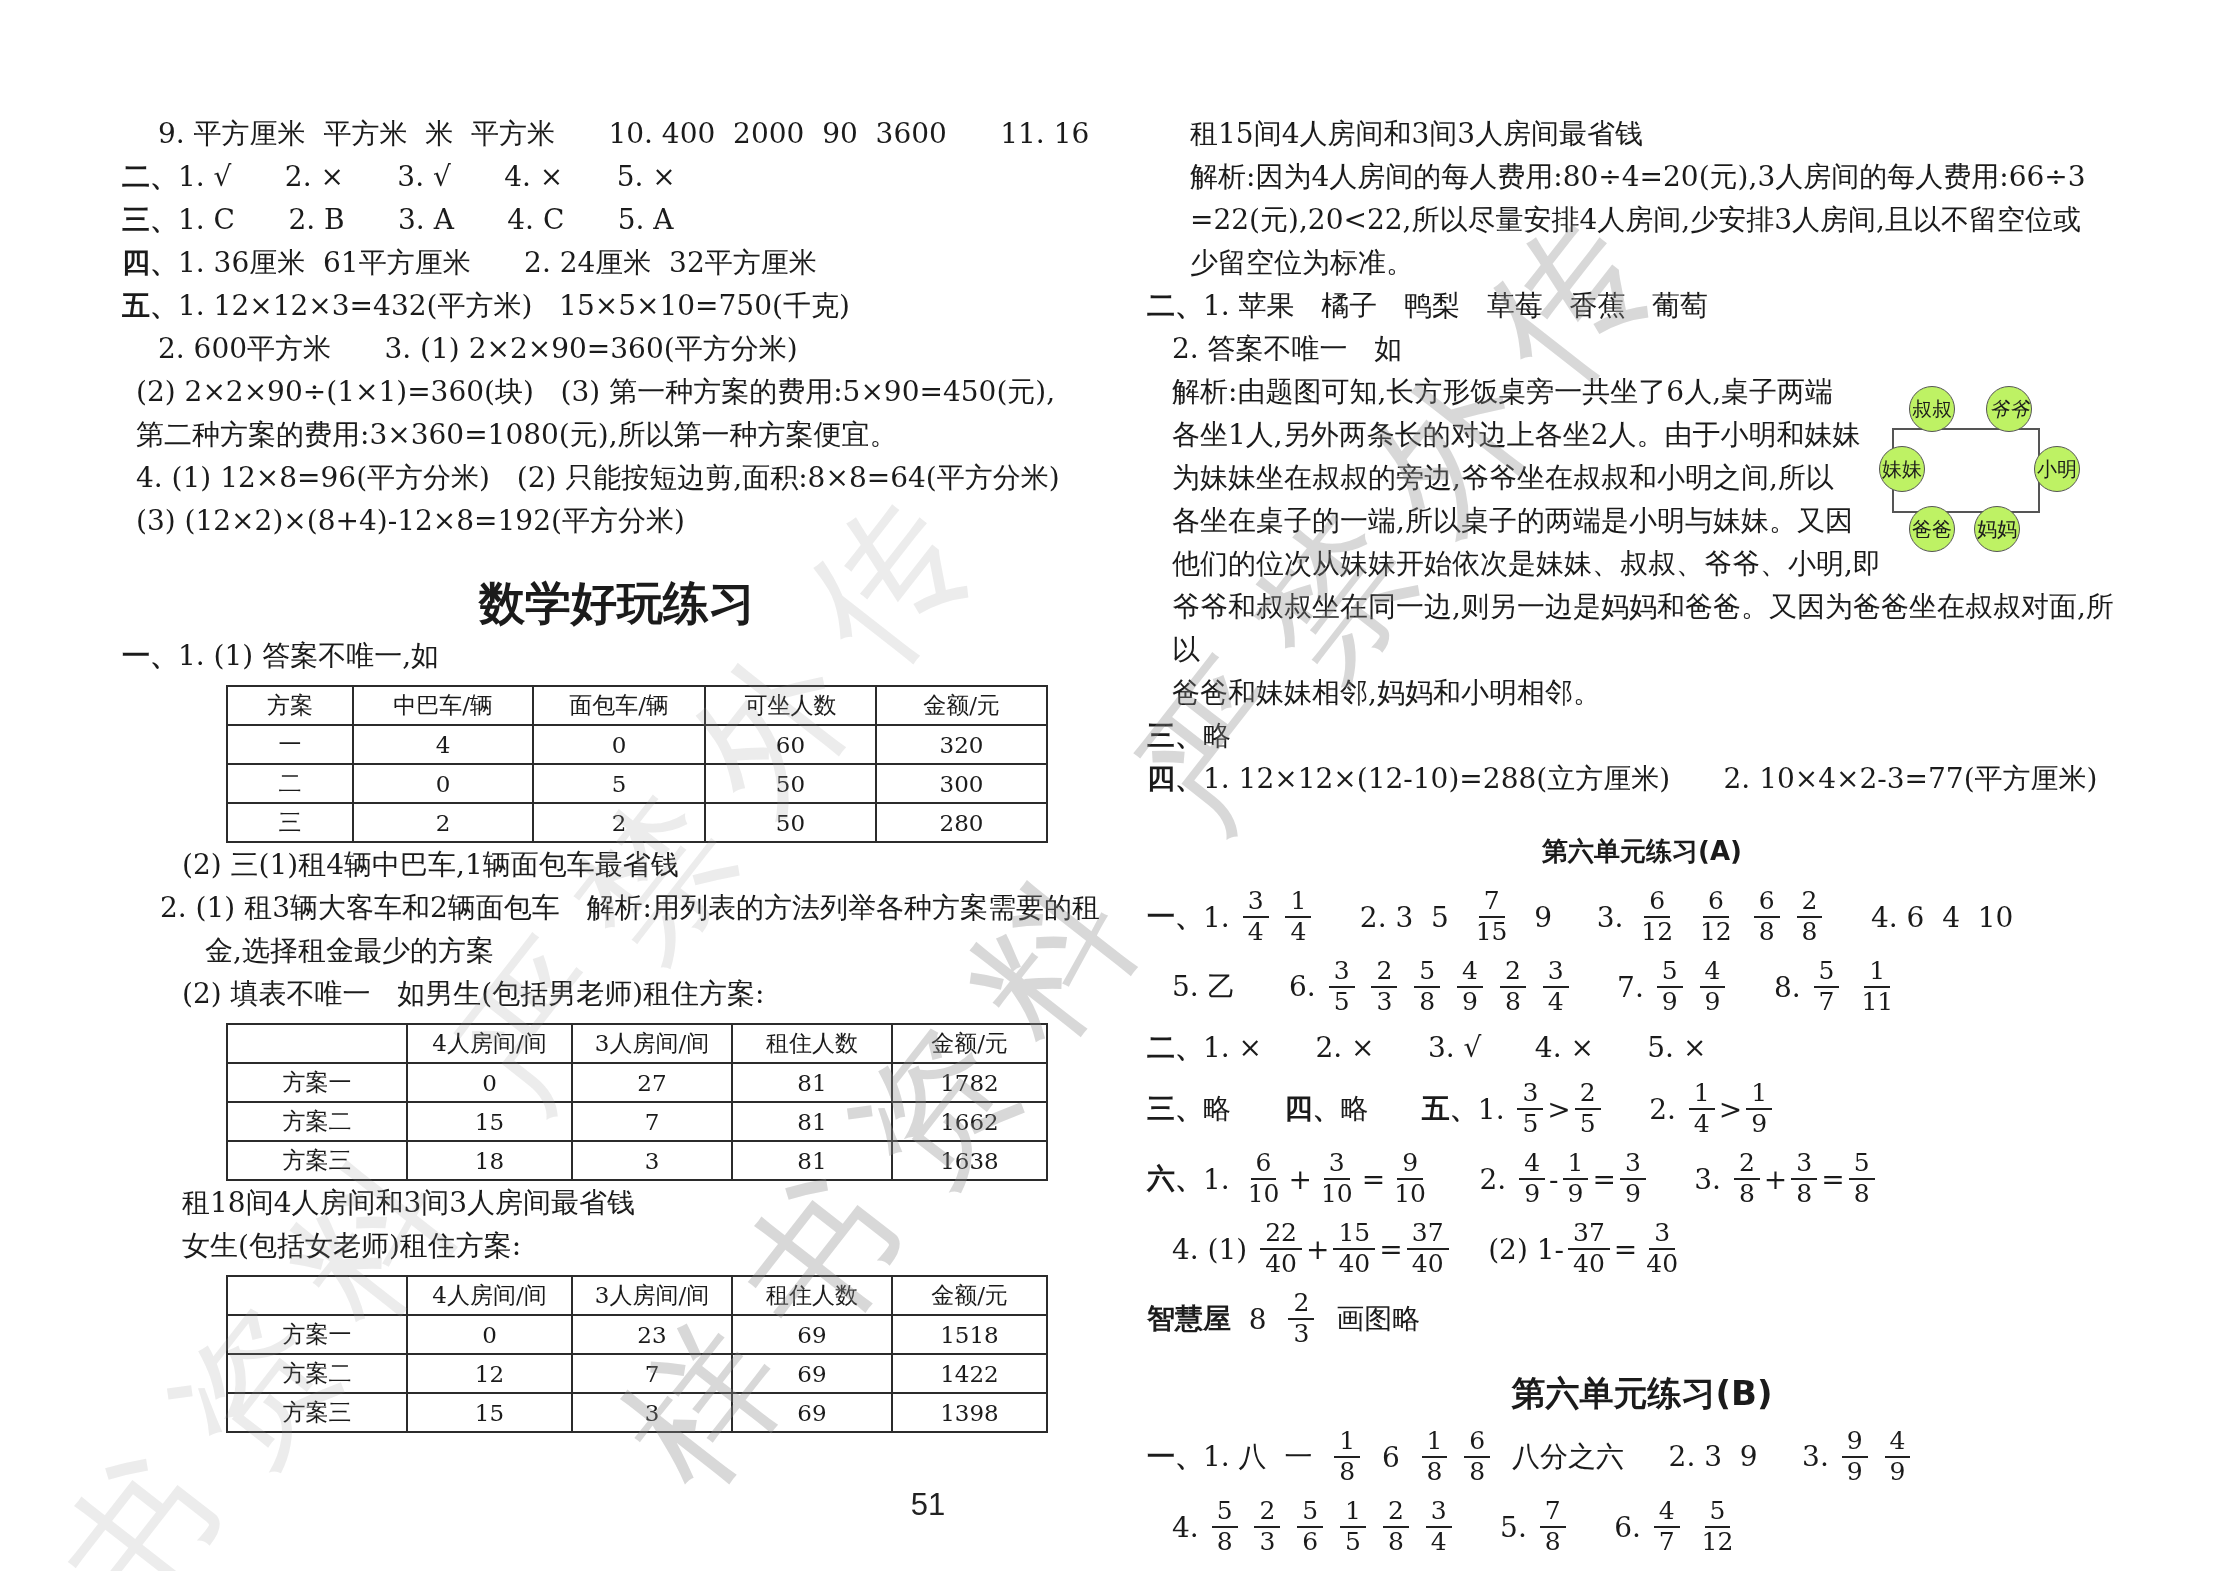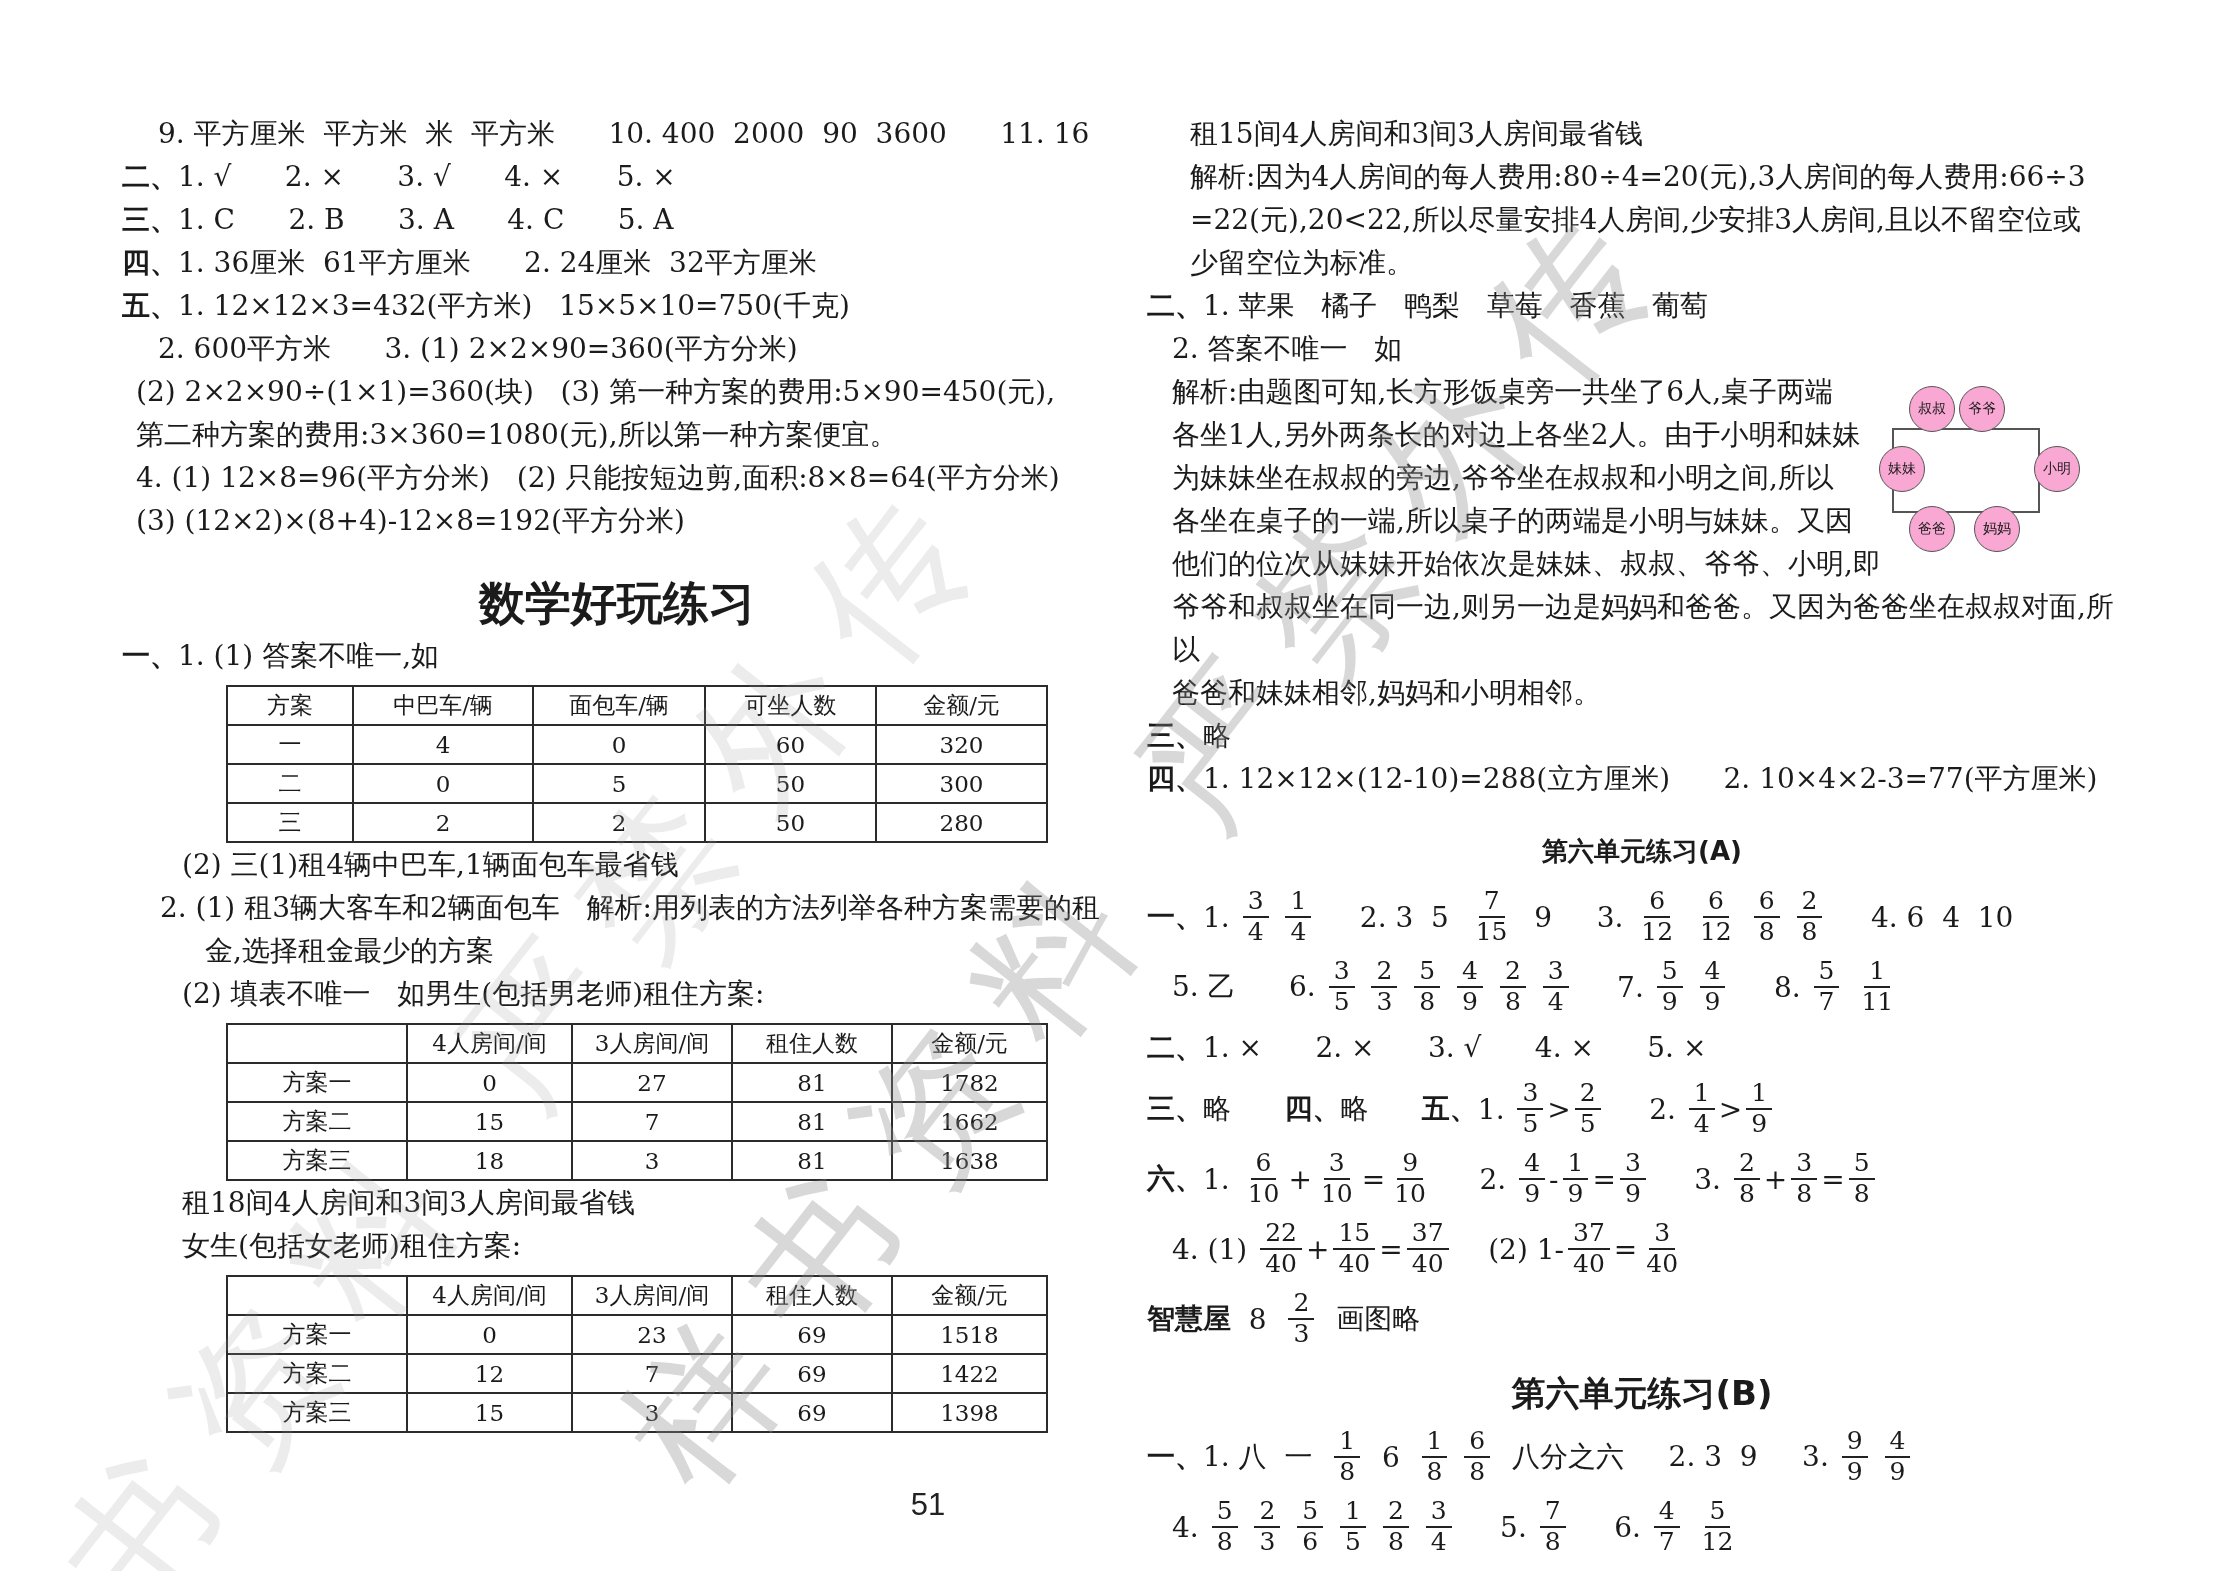--- a/index.html
+++ b/index.html
@@ -28,22 +28,22 @@
   .fd{padding:0 5px;}
   
   table.tbl{border-collapse:collapse;table-layout:fixed;width:820px;margin:8px 0 0 104px;border-radius:10px;}
   table.tbl th,table.tbl td{border:2px solid #2b2b2b;height:37px;text-align:center;
         font-size:23px;font-weight:normal;padding:0;font-family:inherit;}
   
   .pwrap{position:relative;}
   .diagram{position:absolute;left:700px;top:14px;width:235px;height:190px;}
   .drect{position:absolute;left:45px;top:44px;width:144px;height:81px;border:2px solid #555;background:#fff;}
   .seat{position:absolute;width:44px;height:44px;border:1.5px solid #555;border-radius:50%;
-        background:#f9a8d4;display:flex;align-items:center;justify-content:center;
-        font-size:14px;letter-spacing:0;}
+        background:#bef264;display:flex;align-items:center;justify-content:center;
+        font-size:20px;letter-spacing:0;}
   
   .wm{position:absolute;white-space:nowrap;font-family:"DejaVu Sans","Liberation Sans",sans-serif;
       pointer-events:none;z-index:3;}
   .wm1{left:1150px;top:840px;transform:translate(-50%,-50%) rotate(-52deg);
        font-size:150px;letter-spacing:38px;color:rgba(140,140,140,0.34);}
   .wm2{left:470px;top:1120px;transform:translate(-50%,-50%) rotate(-52deg);
        font-size:150px;letter-spacing:38px;color:rgba(150,150,150,0.18);}
   .pagenum{position:absolute;left:0;bottom:48px;width:1856px;text-align:center;
        font-family:"Liberation Sans","DejaVu Sans",sans-serif;font-size:31px;color:#222;}
 </style>
@@ -219,21 +219,21 @@
       <div class="line ir1"><span>各坐1人,另外两条长的对边上各坐2人。由于小明和妹妹</span></div>
       <div class="line ir1"><span>为妹妹坐在叔叔的旁边,爷爷坐在叔叔和小明之间,所以</span></div>
       <div class="line ir1"><span>各坐在桌子的一端,所以桌子的两端是小明与妹妹。又因</span></div>
       <div class="line ir1"><span>他们的位次从妹妹开始依次是妹妹、叔叔、爷爷、小明,即</span></div>
       <div class="line ir1"><span>爷爷和叔叔坐在同一边,则另一边是妈妈和爸爸。又因为爸爸坐在叔叔对面,所以</span></div>
       <div class="line ir1"><span>爸爸和妹妹相邻,妈妈和小明相邻。</span></div>
 
       <div class="diagram">
         <div class="drect"></div>
         <div class="seat" style="left:62px;top:2px;">叔叔</div>
-        <div class="seat" style="left:112px;top:2px;">爷爷</div>
+        <div class="seat" style="left:139px;top:2px;font-style:italic;">爷爷</div>
         <div class="seat" style="left:2px;top:62px;margin-left:30px;">妹妹</div>
         <div class="seat" style="left:187px;top:62px;">小明</div>
         <div class="seat" style="left:62px;top:122px;">爸爸</div>
         <div class="seat" style="left:127px;top:122px;">妈妈</div>
       </div>
     </div>
 
     <div class="line"><span class="lbl">三、</span><span>略</span></div>
     <div class="line"><span class="lbl">四、</span><span>1. 12×12×(12-10)=288(立方厘米)      2. 10×4×2-3=77(平方厘米)</span></div>
 

